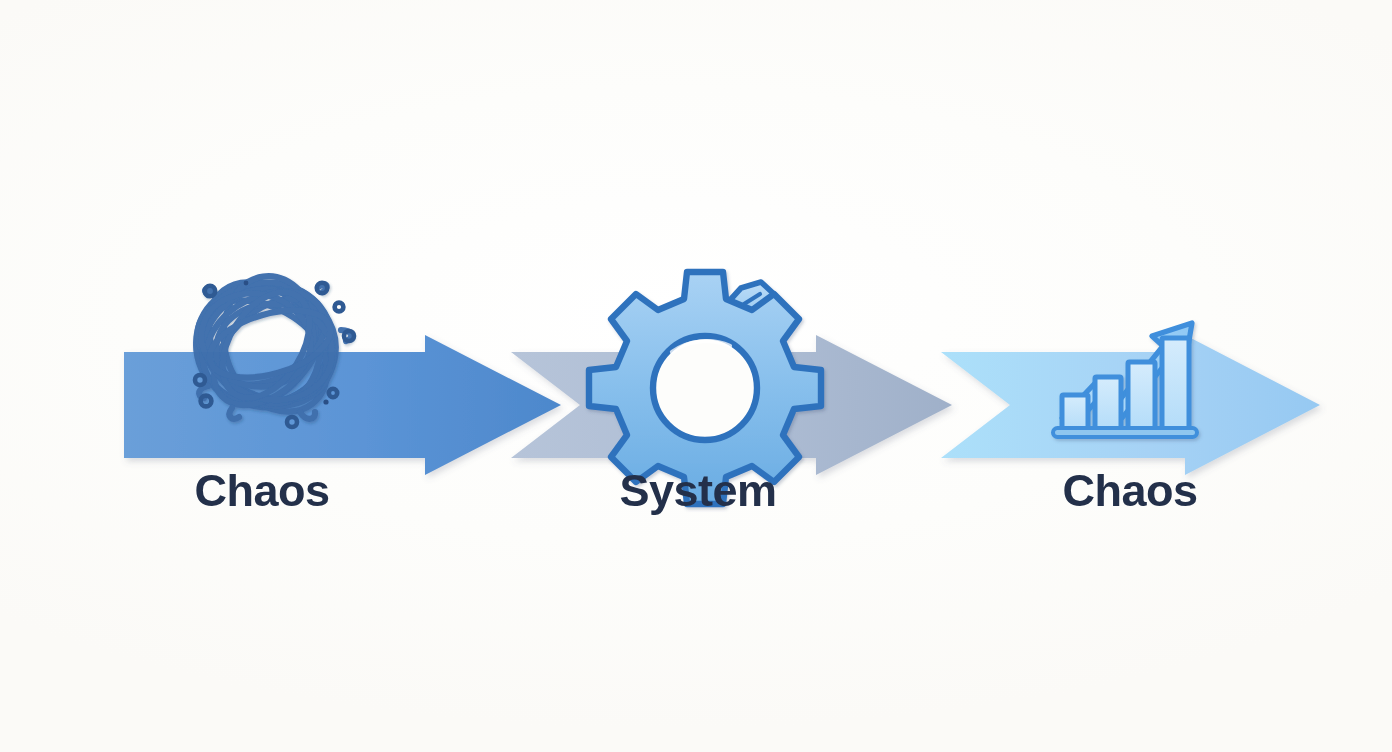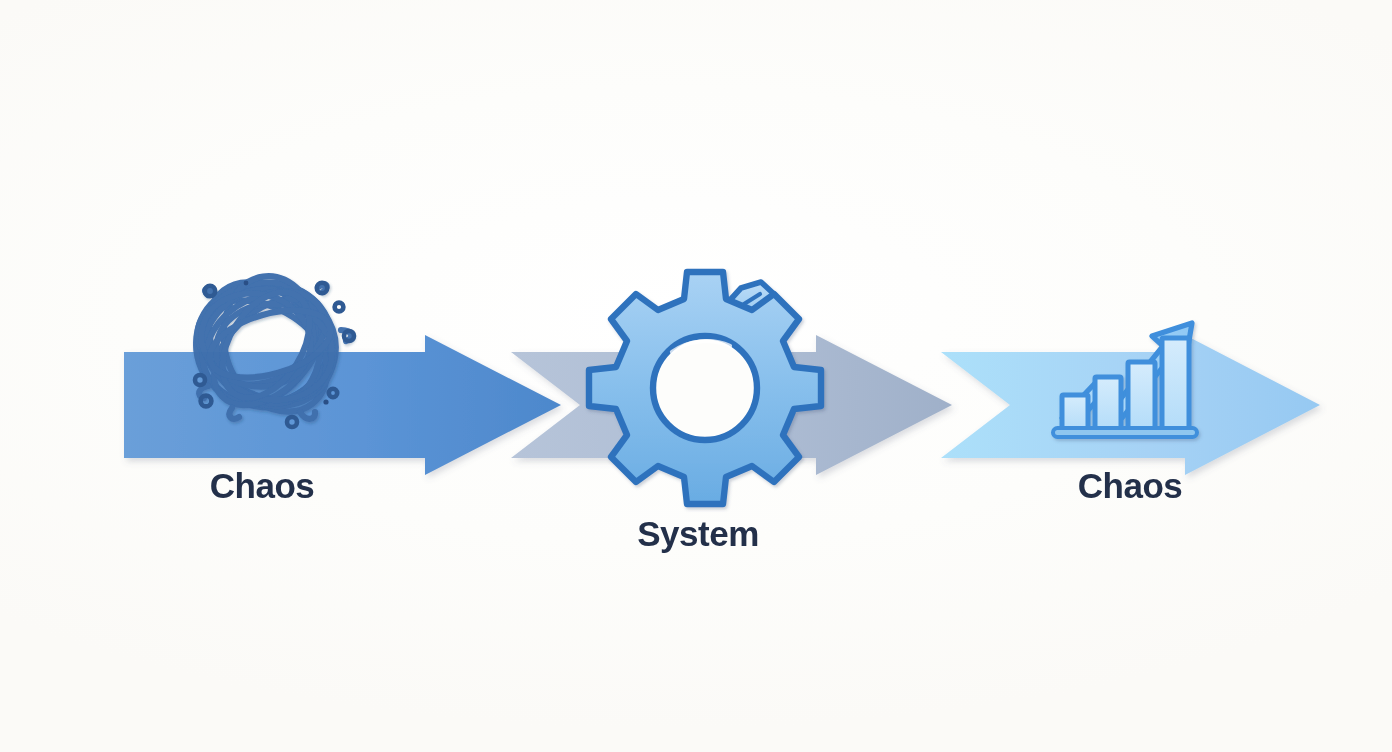--- a/index.html
+++ b/index.html
@@ -31,21 +31,21 @@
     left: 0; top: 0;
     width: 1392px;
     height: 752px;
     display: block;
   }
   .step-label {
     position: absolute;
     text-align: center;
     font-family: "Liberation Sans", sans-serif;
     font-weight: bold;
-    font-size: 35px;
+    font-size: 45px;
     letter-spacing: -0.5px;
     color: #23304a;
     line-height: 1;
     white-space: nowrap;
     user-select: none;
   }
   #label-0 { left: 92px;  top: 468px; width: 340px; }
   #label-1 { left: 528px; top: 468px; width: 340px; }
   #label-2 { left: 960px; top: 468px; width: 340px; }
 </style>
@@ -204,17 +204,17 @@
       <rect x="1095" y="377" width="26" height="54" rx="1.5" fill="url(#grad-bar)" stroke="#3f8fdc" stroke-width="5"></rect>
       <rect x="1128" y="362" width="27" height="69" rx="1.5" fill="url(#grad-bar)" stroke="#3f8fdc" stroke-width="5"></rect>
       <rect x="1162" y="338" width="27" height="93" rx="1.5" fill="url(#grad-bar)" stroke="#3f8fdc" stroke-width="5"></rect>
 
       <rect x="1053" y="428" width="144" height="9" rx="4.5" fill="#8fc6ef" stroke="#3f8fdc" stroke-width="4"></rect>
     </g>
   </svg>
 
   <div class="step-label" id="label-0" style="color: rgb(35, 48, 74);">Chaos</div>
 
-  <div class="step-label" id="label-1" style="color: rgb(35, 48, 74); margin-top: 48px;">System</div>
+  <div class="step-label" id="label-1" style="color: rgb(35, 48, 74);">System</div>
 
   <div class="step-label" id="label-2" style="color: rgb(35, 48, 74);">Chaos</div>
 
 </div>
 
 </body></html>

